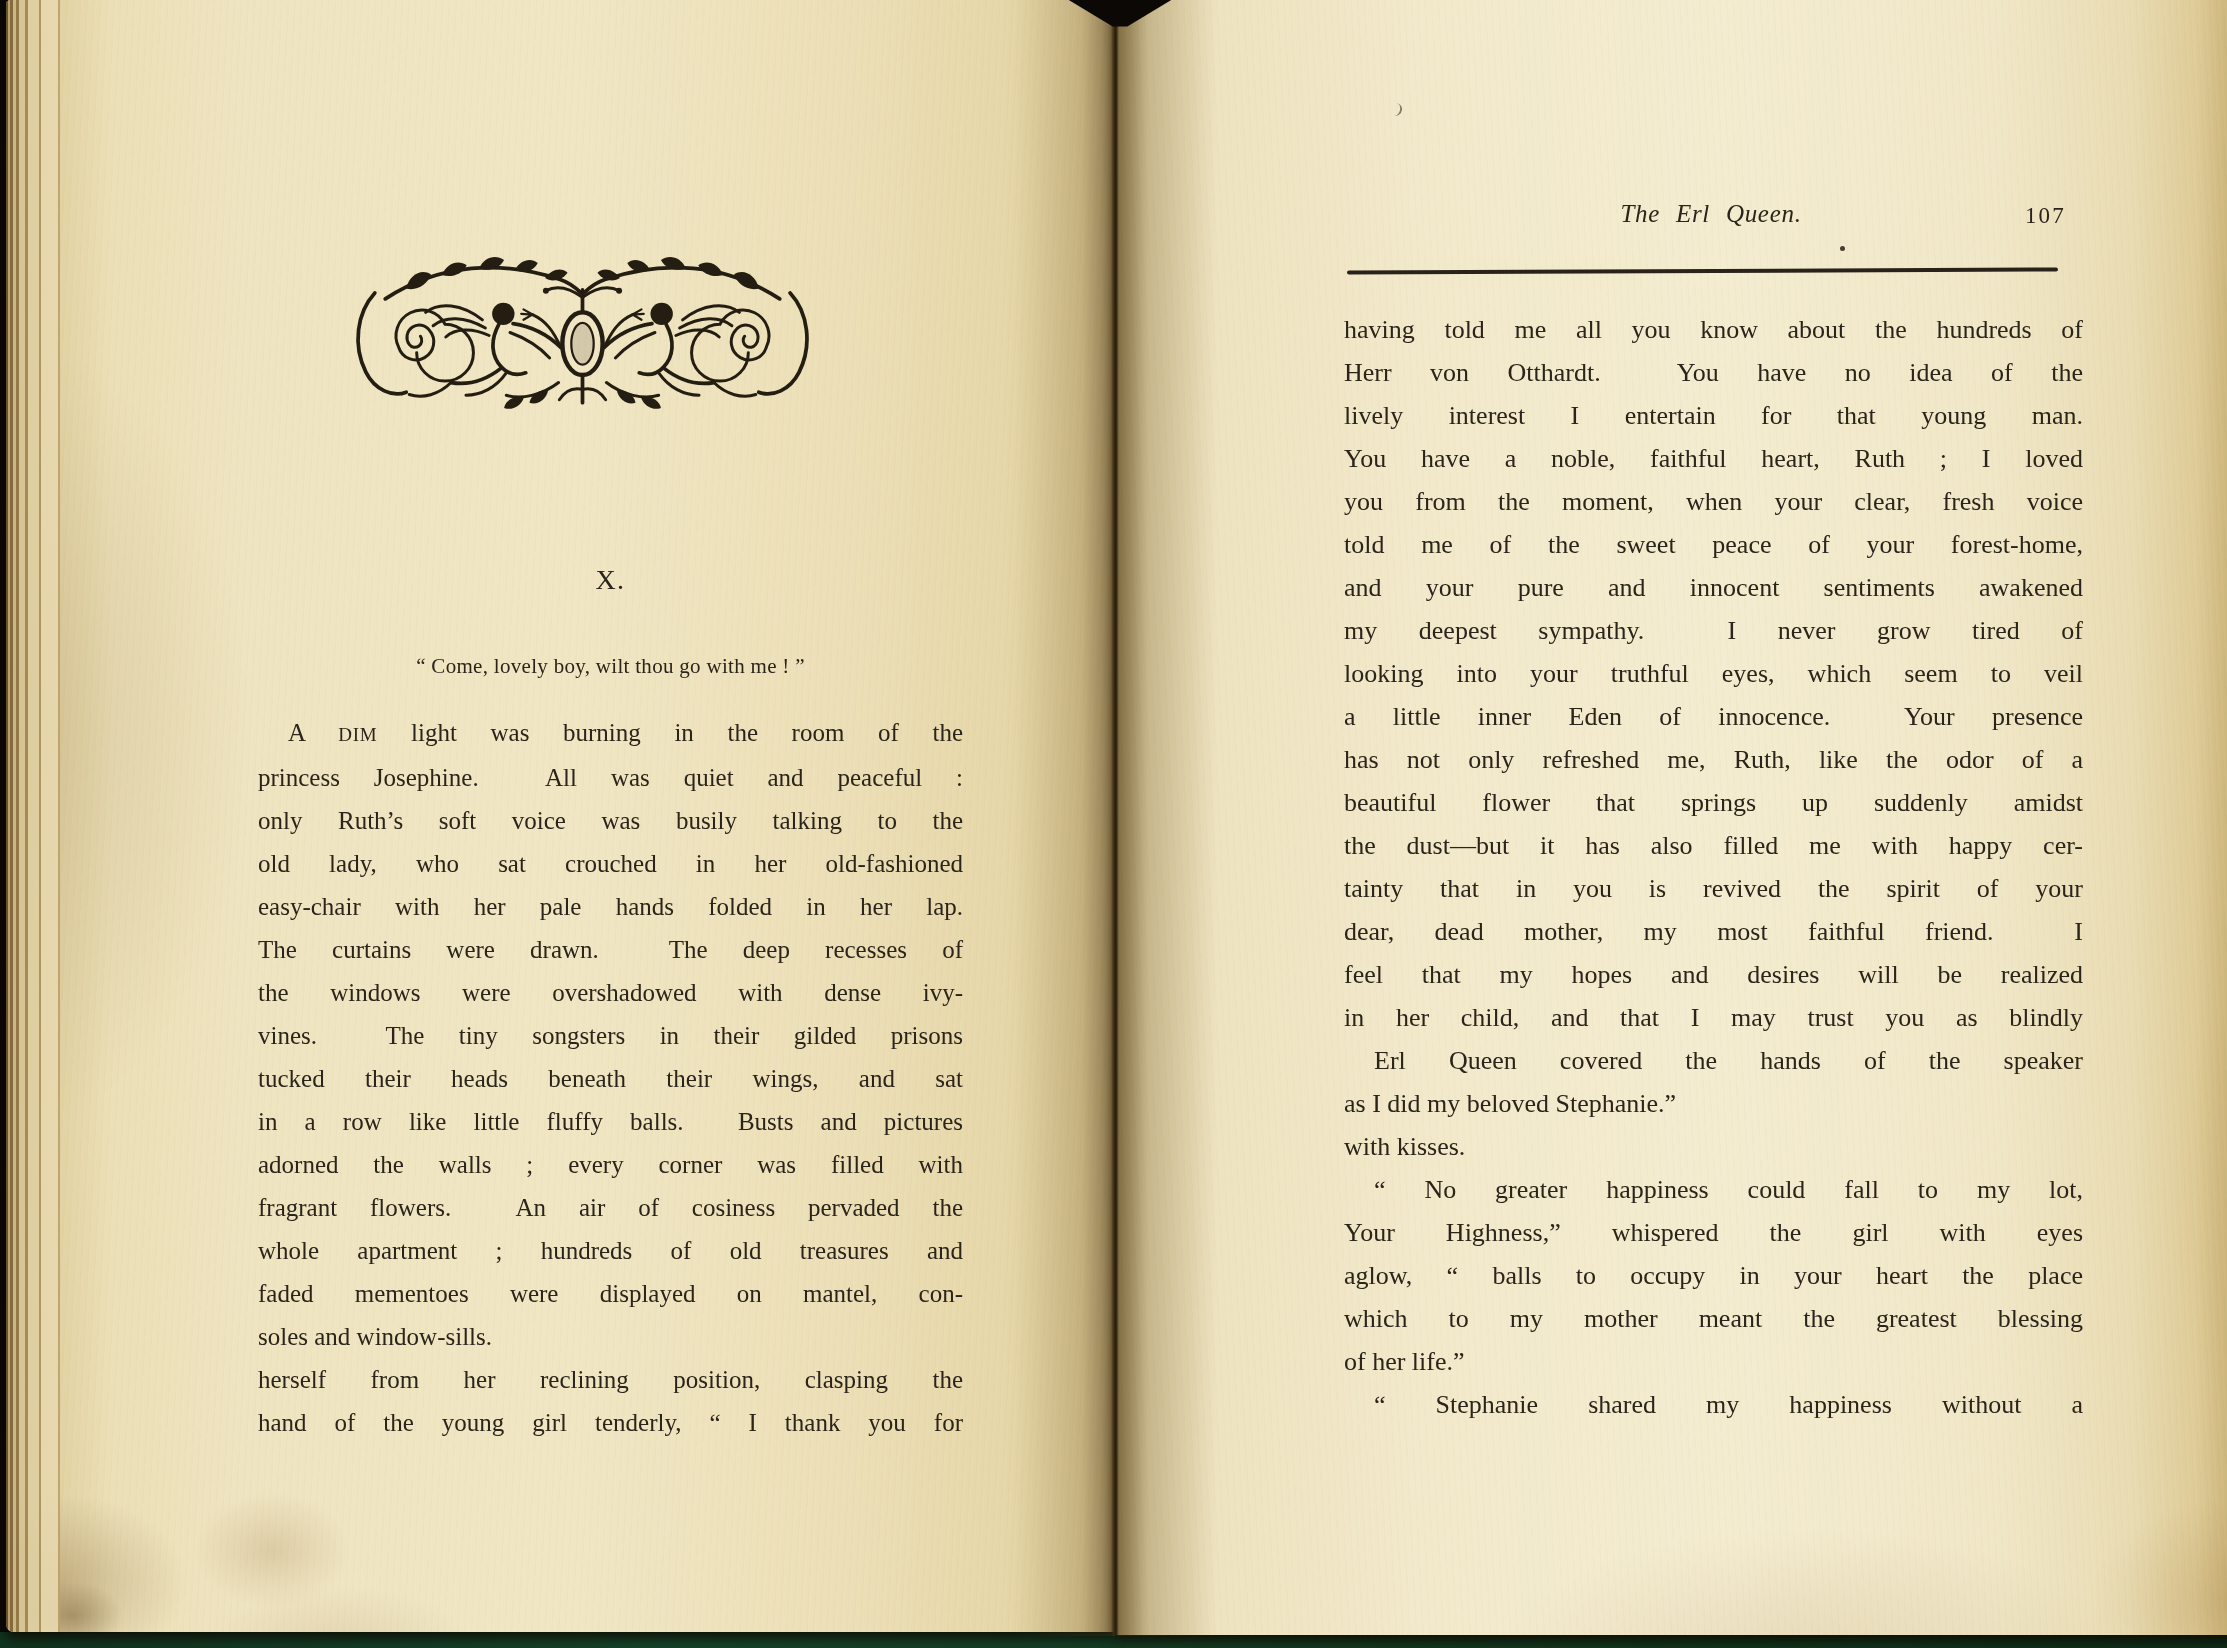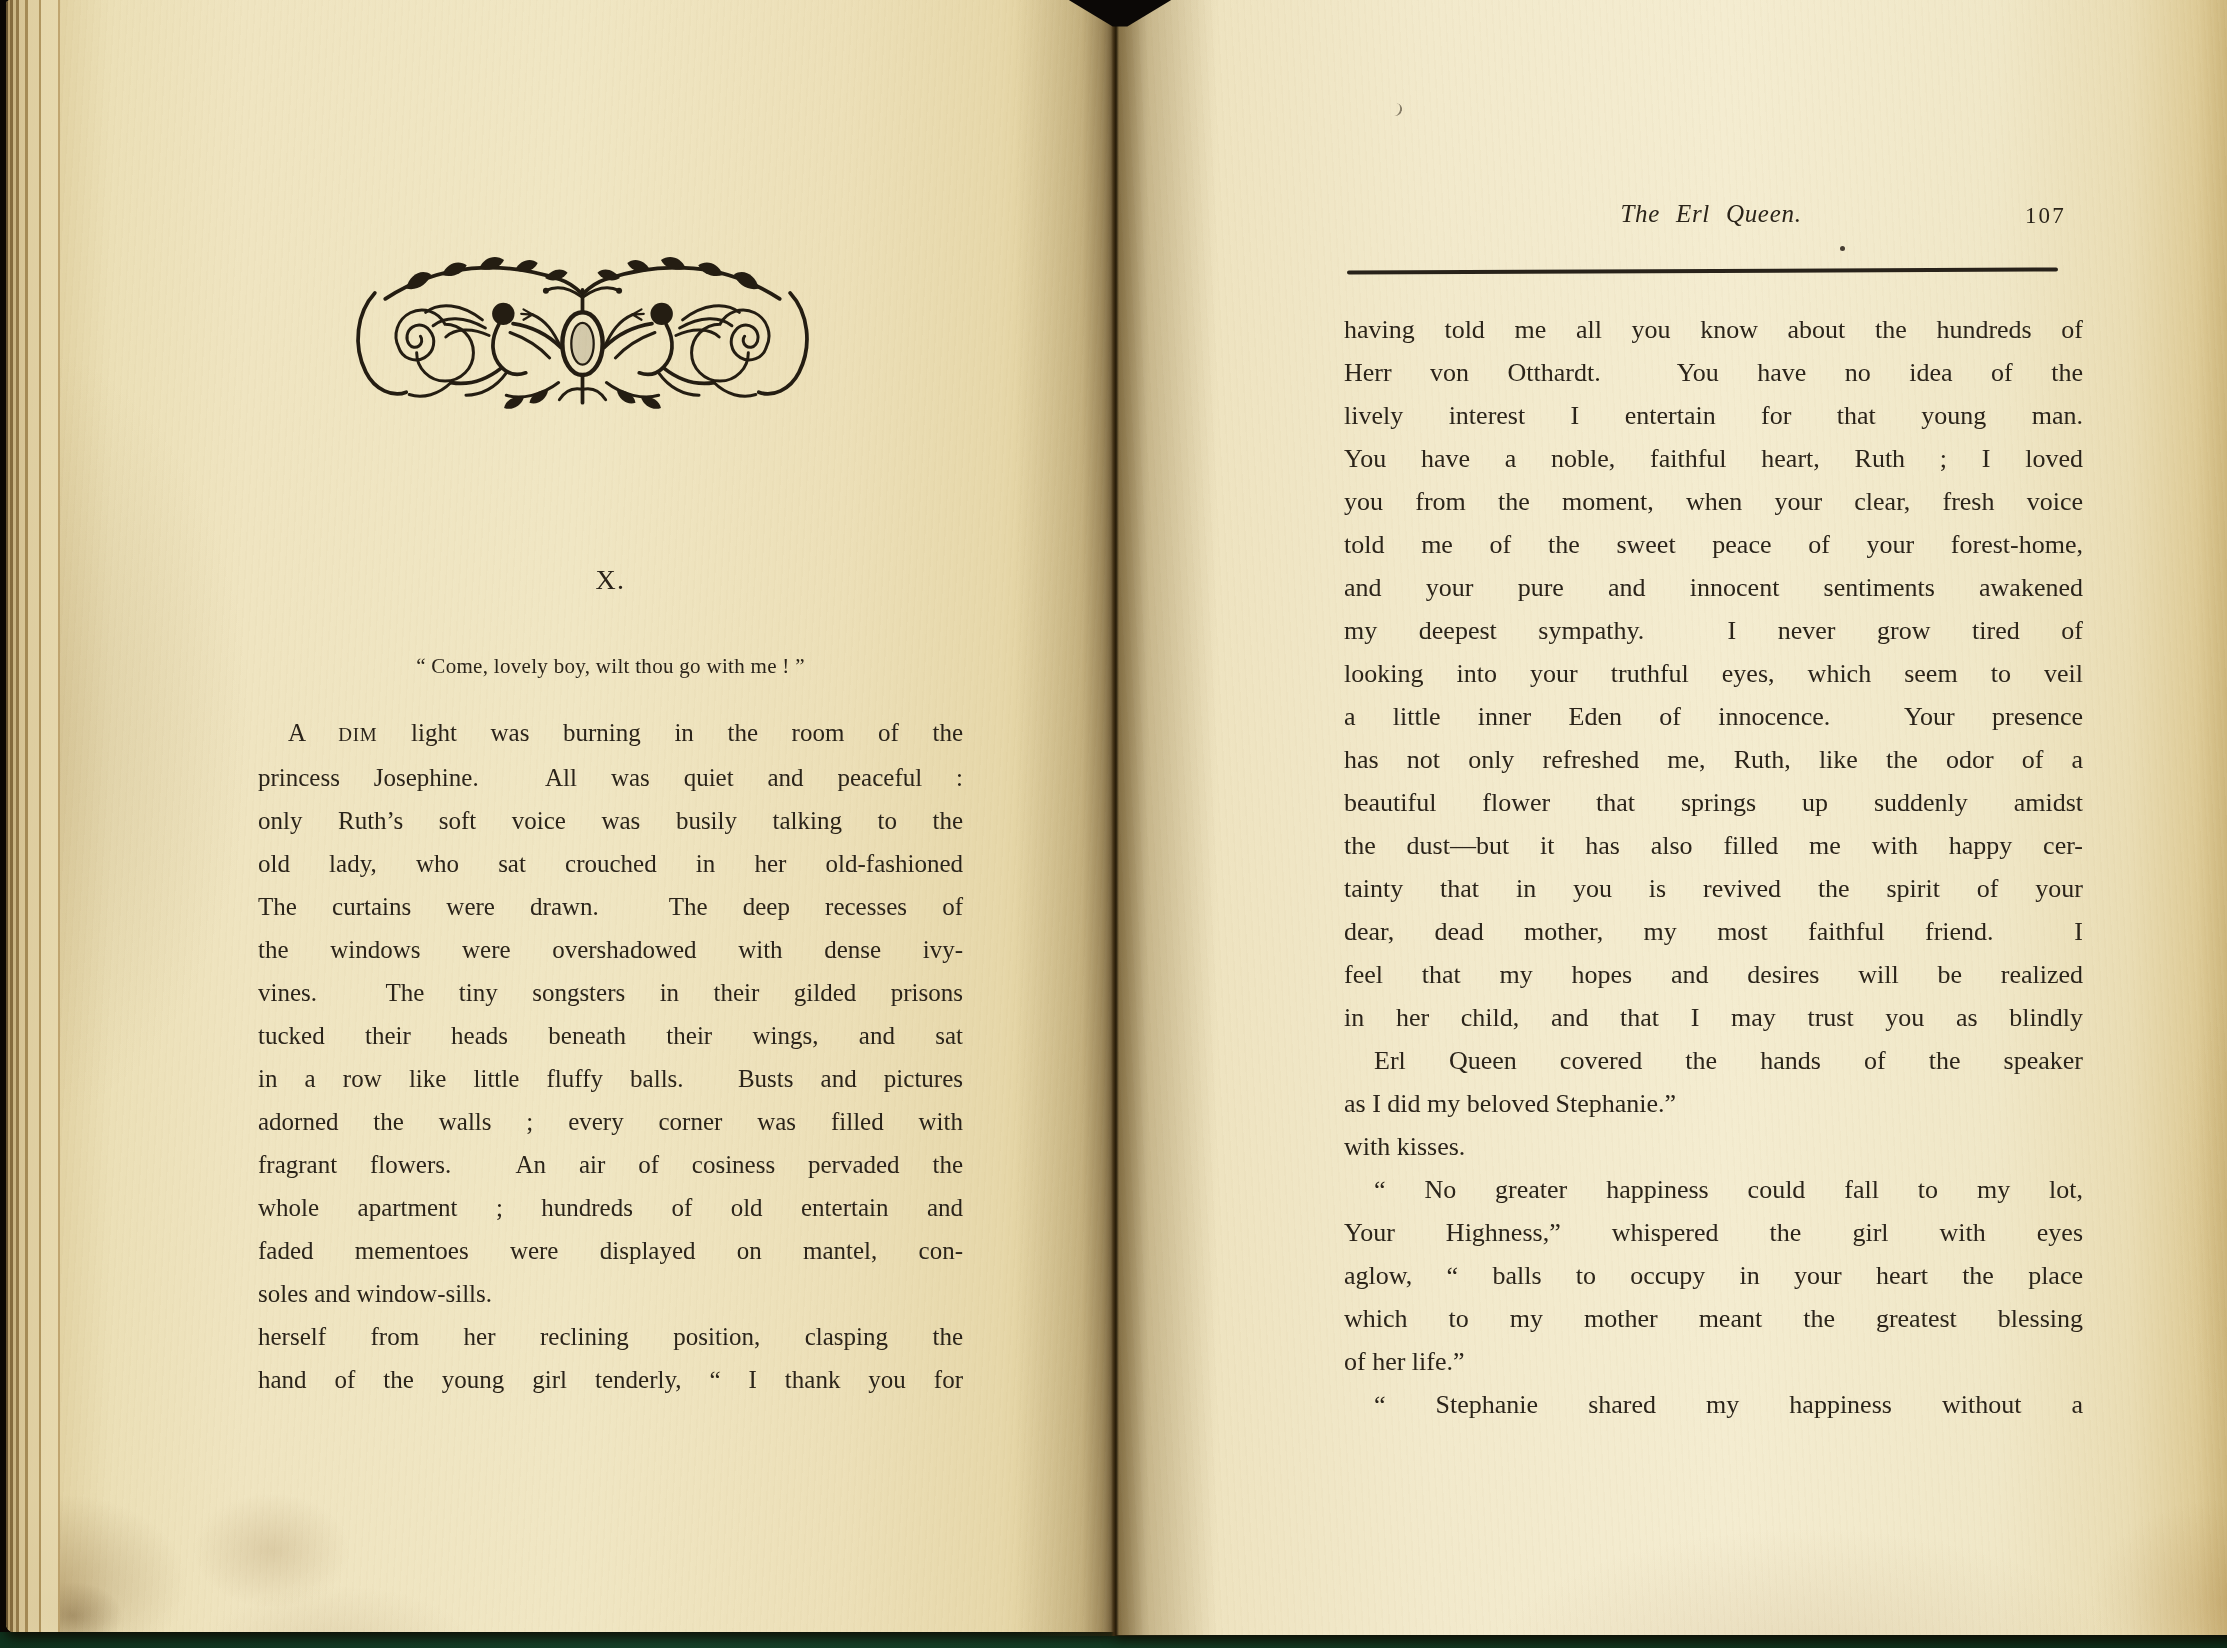--- a/index.html
+++ b/index.html
@@ -168,36 +168,37 @@
     <div class="body body-left">
       <div class="line indent"><span>A</span> <span class="sc">DIM</span> <span>light was burning in the room of the</span></div>
       <div>
 
           <div class="line">princess Josephine.&nbsp; All was quiet and peaceful :</div>
 
           <div class="line">only Ruth’s soft voice was busily talking to the</div>
 
           <div class="line">old lady, who sat crouched in her old-fashioned</div>
 
+          <div class="line">easy-chair with her pale hands folded in her lap.</div>
 
           <div class="line">The curtains were drawn.&nbsp; The deep recesses of</div>
 
           <div class="line">the windows were overshadowed with dense ivy-</div>
 
           <div class="line">vines.&nbsp; The tiny songsters in their gilded prisons</div>
 
           <div class="line">tucked their heads beneath their wings, and sat</div>
 
           <div class="line">in a row like little fluffy balls.&nbsp; Busts and pictures</div>
 
           <div class="line">adorned the walls ; every corner was filled with</div>
 
           <div class="line">fragrant flowers.&nbsp; An air of cosiness pervaded the</div>
 
-          <div class="line">whole apartment ; hundreds of old entertain and</div>
+          <div class="line">whole apartment ; hundreds of old treasures and</div>
 
           <div class="line">faded mementoes were displayed on mantel, con-</div>
 
           <div class="line para-end">soles and window-sills.</div>
 
 
           <div class="line">herself from her reclining position, clasping the</div>
 
           <div class="line">hand of the young girl tenderly, “ I thank you for</div>
         </div>

